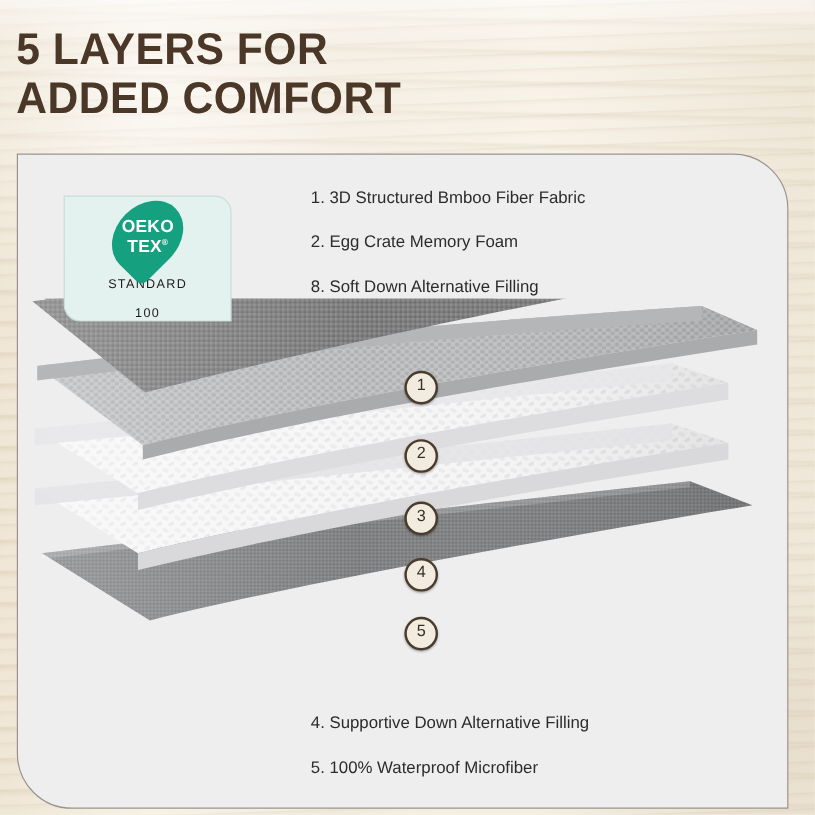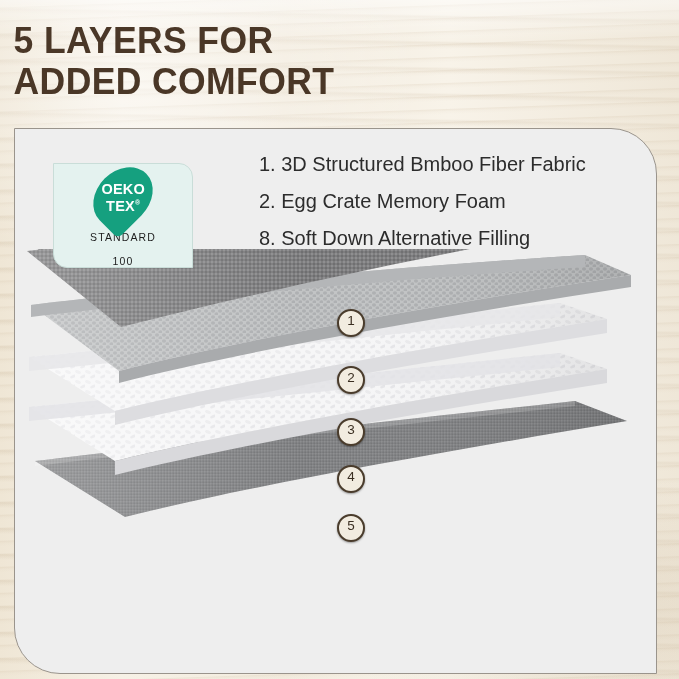--- a/index.html
+++ b/index.html
@@ -68,21 +68,21 @@
   #oeko .w2{display:block;font-size:14.5px;font-weight:bold;letter-spacing:.2px;margin-top:2px;}
   #oeko .w2 sup{font-size:7px;vertical-align:super;}
   #oeko .std{margin-top:8px;font-size:10.5px;letter-spacing:1.1px;color:#1d1d1d;}
   #oeko .num{font-size:10.5px;letter-spacing:1.1px;color:#1d1d1d;margin-top:12px;}
 
   
   .list{position:absolute;left:244px;z-index:6;}
   #list-top{top:17px;}
   #list-bottom{top:455px;}
   .list .row{
-    color:#2c2c2c;font-size:20px;line-height:37px;white-space:nowrap;
+    color:#2c2c2c;font-size:14px;line-height:37px;white-space:nowrap;
     font-family:"Liberation Sans","DejaVu Sans",sans-serif;
   }
 
   
   #stack{position:absolute;left:0;top:120px;width:641px;height:330px;z-index:2;}
   #stack svg{display:block;width:641px;height:330px;}
 
   
   .badge{
     position:absolute;z-index:7;width:24px;height:24px;border-radius:50%;
@@ -188,20 +188,24 @@
       </g>
 
       <g>
         <path d="M18 -4 C150 -22 360 -44 600 -66 L640 -48 C430 -10 230 34 110 72 Z" fill="url(#mesh1)"></path>
         <path d="M12 2 C150 -14 360 -30 598 -52 L638 -34 C430 2 230 46 106 78 Z" fill="url(#mesh1)"></path>
         <path d="M12 2 C150 -14 360 -30 598 -52 L638 -34 C430 2 230 46 106 78 Z" fill="url(#sh1)"></path>
       </g>
     </svg>
   </div>
 
+  <div class="list" id="list-bottom">
+    <div class="row">4. Supportive Down Alternative Filling</div>
+    <div class="row">5. 100% Waterproof Microfiber</div>
+  </div>
 
   <div class="badge" style="left:322px;top:180px;">1</div>
   <div class="badge" style="left:322px;top:237px;">2</div>
   <div class="badge" style="left:322px;top:289px;">3</div>
   <div class="badge" style="left:322px;top:336px;">4</div>
   <div class="badge" style="left:322px;top:385px;">5</div>
 
 </div>
 
 </body></html>

